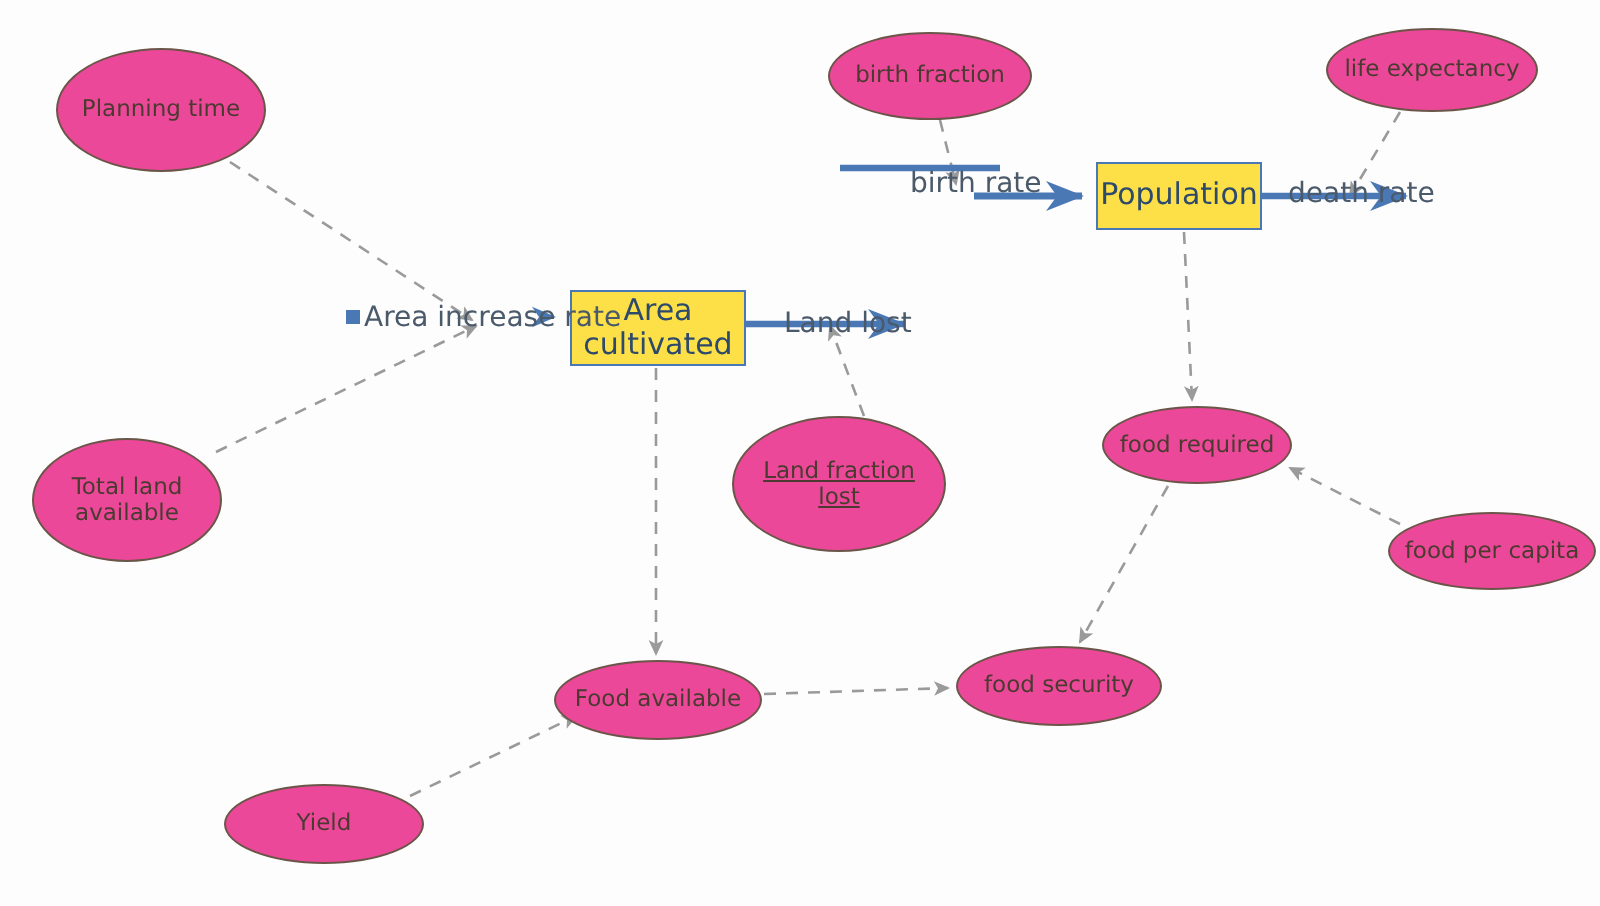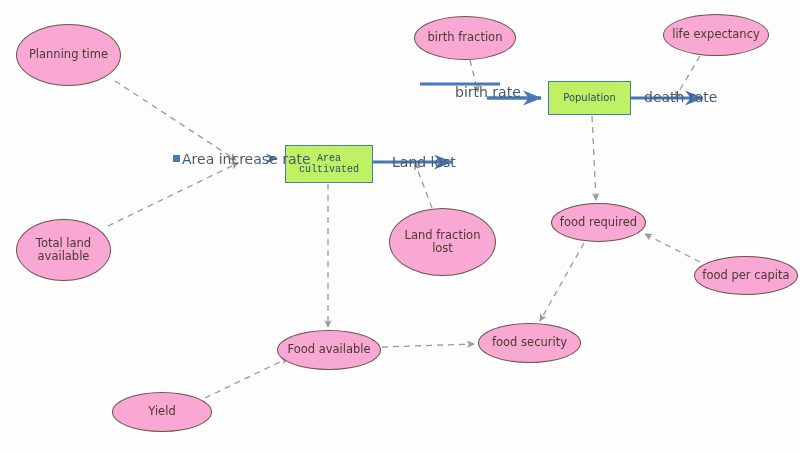--- a/index.html
+++ b/index.html
@@ -29,30 +29,30 @@
     box-sizing: border-box;
     display: flex;
     align-items: center;
     justify-content: center;
     text-align: center;
     line-height: 1.15;
     color: #3a2f2a;
   }
   .aux {
     border-radius: 50%;
-    background: #f9a8d4;
+    background: #ec4899;
     border: 1.4px solid #6b5548;
     font-size: 11.5px;
     color: #4a3a30;
     box-shadow: 0 0 0 0 rgba(0,0,0,0);
   }
   .stock {
-    background: #bef264;
+    background: #fde047;
     border: 1.6px solid #4a78b5;
-    font-size: 10px;
+    font-size: 15px;
     color: #2d4a6b;
   }
   .flow-label {
     position: absolute;
     font-size: 14px;
     color: #4a5a6b;
     white-space: nowrap;
     background: transparent;
     line-height: 1;
   }
@@ -97,37 +97,37 @@
     <line x1="180" y1="158.5" x2="278" y2="158.5" stroke="#4a78b5" stroke-width="0" marker-end="url(#flowArrowSmall)"></line>
 
     <line x1="373" y1="162" x2="452" y2="162" stroke="#4a78b5" stroke-width="3.2" marker-end="url(#flowArrowBig)"></line>
 
     <line x1="420" y1="84" x2="500" y2="84" stroke="#4a78b5" stroke-width="3.2"></line>
     <line x1="487" y1="98" x2="541" y2="98" stroke="#4a78b5" stroke-width="3.4" marker-end="url(#flowArrowBig)"></line>
 
     <line x1="631" y1="98" x2="703" y2="98" stroke="#4a78b5" stroke-width="3.2" marker-end="url(#flowArrowBig)"></line>
   </svg>
 
-  <div class="node aux" style="left:16px; top:24px; width:105px; height:62px;justify-content:center;">
+  <div class="node aux" style="left:28px; top:24px; width:105px; height:62px;justify-content:center;">
     <span class="aux-label">Planning time</span>
   </div>
 
   <div class="node aux" style="left:16px; top:219px; width:95px; height:62px;">
     <span class="aux-label">Total land<br>available</span>
   </div>
 
   <div class="node aux" style="left:414px; top:16px; width:102px; height:44px;">
     <span class="aux-label">birth fraction</span>
   </div>
 
   <div class="node aux" style="left:663px; top:14px; width:106px; height:42px;">
     <span class="aux-label">life expectancy</span>
   </div>
 
-  <div class="node aux" style="left:389px; top:208px; width:107px; height:68px;">
+  <div class="node aux" style="left:366px; top:208px; width:107px; height:68px;text-decoration:underline;">
     <span class="aux-label">Land fraction lost</span>
   </div>
 
   <div class="node aux" style="left:551px; top:203px; width:95px; height:39px;">
     <span class="aux-label">food required</span>
   </div>
 
   <div class="node aux" style="left:694px; top:256px; width:104px; height:39px;">
     <span class="aux-label">food per capita</span>
   </div>
@@ -137,21 +137,21 @@
   </div>
 
   <div class="node aux" style="left:112px; top:392px; width:100px; height:40px;">
     <span class="aux-label">Yield</span>
   </div>
 
   <div class="node aux" style="left:478px; top:323px; width:103px; height:40px;">
     <span class="aux-label">food security</span>
   </div>
 
-  <div class="node stock" style="left:285px; top:145px; width:88px; height:38px;font-family:Liberation Mono, monospace;">
+  <div class="node stock" style="left:285px; top:145px; width:88px; height:38px;">
     <span class="stock-label">Area<br>cultivated</span>
   </div>
 
   <div class="node stock" style="left:548px; top:81px; width:83px; height:34px;">
     <span class="stock-label">Population</span>
   </div>
 
   <div class="flow-label" style="left:182px; top:152px;">Area increase rate</div>
 
   <div class="flow-label" style="left:392px; top:155px;text-align:center;">Land lost</div>

